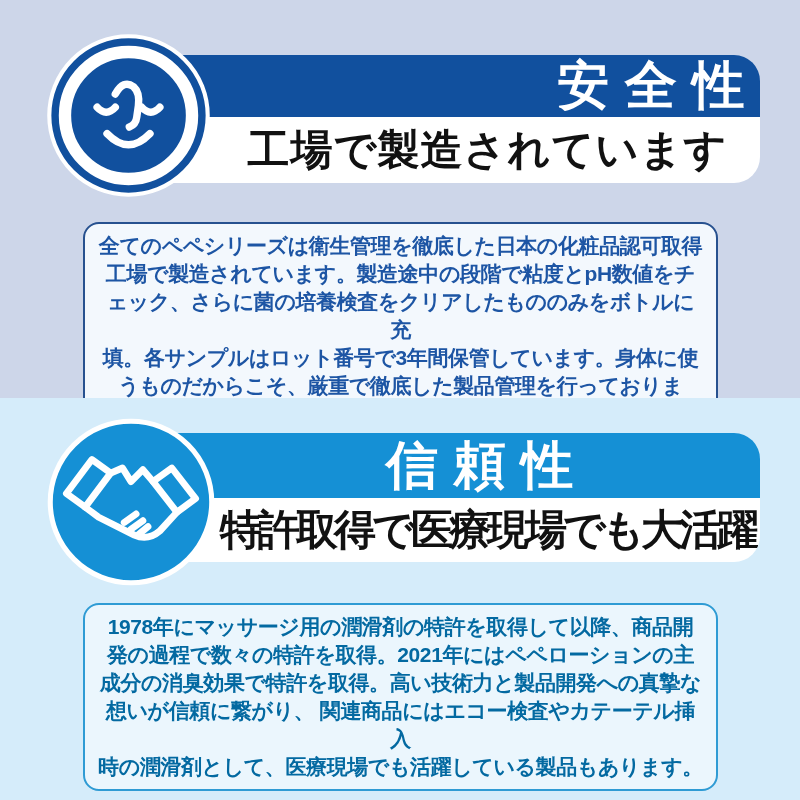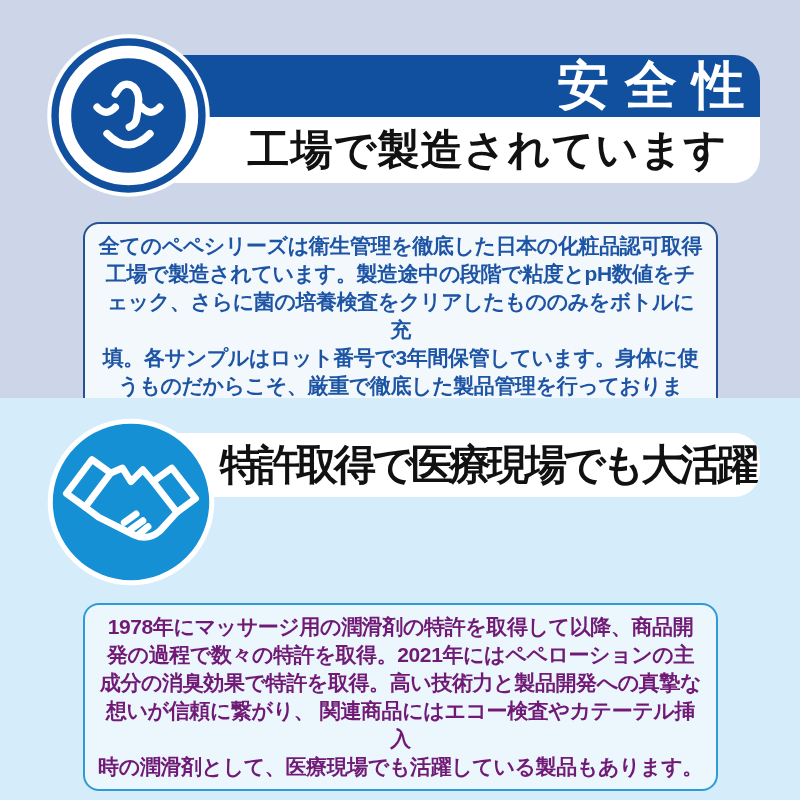--- a/index.html
+++ b/index.html
@@ -52,21 +52,21 @@
     padding:8px 13px;
   }
   .textbox1{top:222px;background:#f3f8fd;border:2px solid #27518f;}
   .textbox2{top:205px;background:#ebf6fd;border:2px solid #2f9bd4;}
   .textbox p{
     margin:0;white-space:pre-line;
     font-size:21px;line-height:28px;
     font-weight:bold;letter-spacing:-0.4px;text-align:center;
   }
   .textbox1 p{color:#1d55a4;}
-  .textbox2 p{color:#701a75;}
+  .textbox2 p{color:#0369a1;}
 </style>
 </head>
 <body>
 
 <div class="canvas">
 
   <section class="sec sec1">
     <div class="banner banner1">
       <div class="banner-title">安全性</div>
       <div class="banner-subtitle">工場で製造されています</div>
@@ -89,20 +89,21 @@
       <p>全てのペペシリーズは衛生管理を徹底した日本の化粧品認可取得
 工場で製造されています。製造途中の段階で粘度とpH数値をチ
 ェック、さらに菌の培養検査をクリアしたもののみをボトルに充
 填。各サンプルはロット番号で3年間保管しています。身体に使
 うものだからこそ、厳重で徹底した製品管理を行っております。</p>
     </div>
   </section>
 
   <section class="sec sec2">
     <div class="banner banner2">
+      <div class="banner-title">信頼性</div>
       <div class="banner-subtitle">特許取得で医療現場でも大活躍</div>
     </div>
 
     <div class="badge badge2">
       <svg viewBox="0 0 200 200" aria-hidden="true">
         <circle cx="100" cy="100" r="95" fill="#1590d5" stroke="#ffffff" stroke-width="6"></circle>
         <g fill="none" stroke="#ffffff" stroke-width="8" stroke-linejoin="round" stroke-linecap="round">
 
           <path d="M24 90 L54 50 L76 66 L46 106 Z"></path>
 

